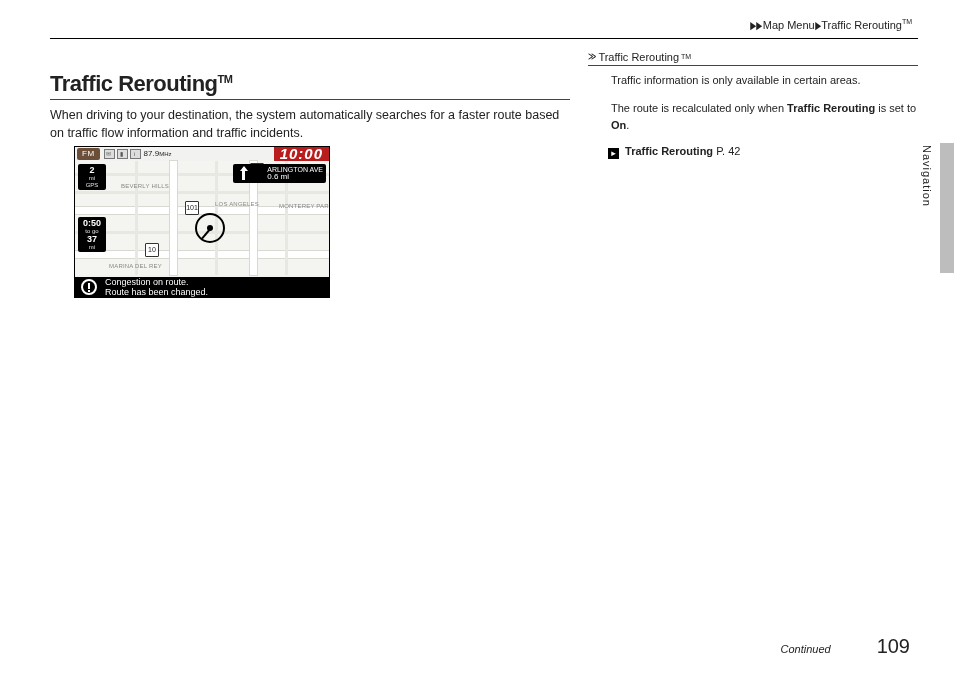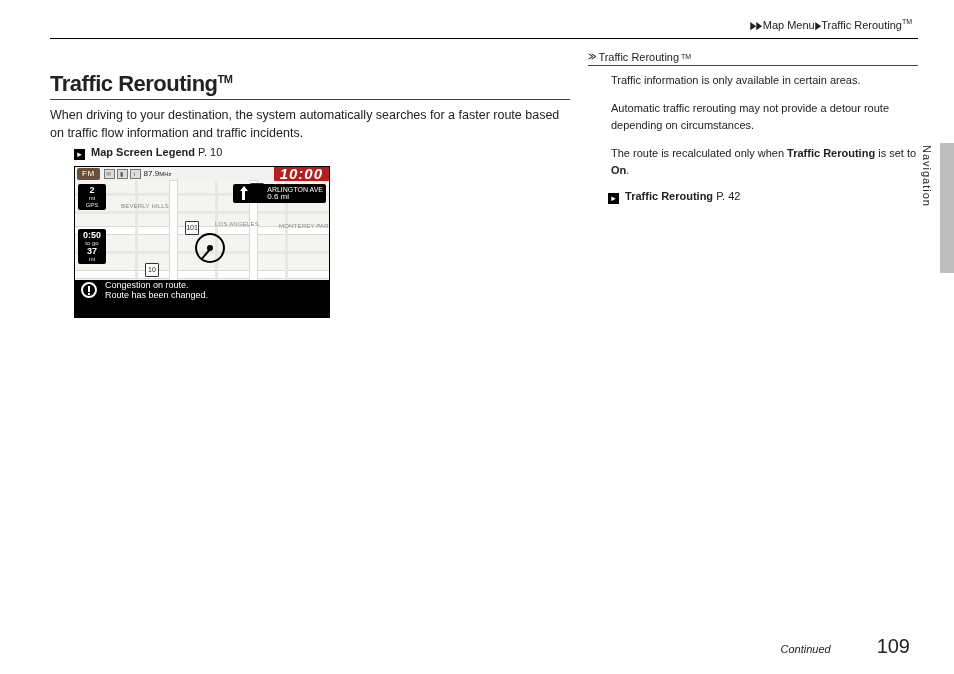--- a/index.html
+++ b/index.html
@@ -209,21 +209,21 @@
     font-size: 7px;
     border-radius: 2px;
     text-align: center;
     line-height: 1.05;
     padding: 2px 3px;
     min-width: 22px;
   }
   .sidebox .big { color:#fff; font-size: 9px; font-weight:700; display:block; }
   .sidebox .unit { font-size: 6px; display:block; }
   .sb1 { top: 3px; }
-  .sb2 { top: 48px; }
+  .sb2 { top: 56px; }
   .sb2 .row { border-top:1px solid #444; padding-top:1px; margin-top:1px;}
   .dial {
     position: absolute;
     left: 120px; top: 52px;
     width: 26px; height: 26px;
     border: 2px solid #000;
     border-radius: 50%;
   }
   .dial::after {
     content: "";
@@ -239,21 +239,21 @@
     position: absolute;
     left: 50%; top: 50%;
     width: 2px; height: 14px;
     background: #000;
     transform-origin: top center;
     transform: rotate(40deg);
   }
   .alert-bar {
     position: absolute;
     left: 0; right: 0; bottom: 0;
-    height: 37px;
+    height: 20px;
     background: #000;
     color: #fff;
     font-size: 9px;
     line-height: 1.1;
     padding: 1px 1px 0 30px;
     box-sizing: border-box;
   }
   .alert-ico {
     position: absolute;
     left: 6px; top: 2px;
@@ -335,25 +335,20 @@
   </div>
   <hr class="hr-top">
 
   <div class="columns">
     <div class="col-left">
       <h1>
         <span>Traffic Rerouting</span><sup>TM</sup>
       </h1>
       <hr class="h1-rule">
       <p class="intro">When driving to your destination, the system automatically searches for a faster route based on traffic flow information and traffic incidents.</p>
-      <div class="xref">
-        <span class="box">▸</span>
-        <b>Map Screen Legend</b>
-        <span>P. 10</span>
-      </div>
 
       <div class="shot">
         <div class="shot-topbar">
           <span class="fm-box">FM</span>
           <span class="radio-icons">
             <span class="mini-ico">✉</span>
             <span class="mini-ico">▮</span>
             <span class="mini-ico">i</span>
           </span>
           <span class="freq">
@@ -416,21 +411,20 @@
       </div>
     </div>
 
     <div class="col-right">
       <div class="side-title">
         <span class="gg">≫</span>
         <span>Traffic Rerouting</span>
           <sup>TM</sup>
       </div>
       <p class="note">Traffic information is only available in certain areas.</p>
-      <p class="note">Automatic traffic rerouting may not provide a detour route depending on circumstances.</p>
       <p class="note">
         <span>The route is recalculated only when </span><b>Traffic Rerouting</b><span> is set to </span><b>On</b><span>.</span>
       </p>
       <div class="xref" style="margin-left:20px">
         <span class="box">▸</span>
         <b>Traffic Rerouting</b>
         <span>P. 42</span>
       </div>
     </div>
   </div>

